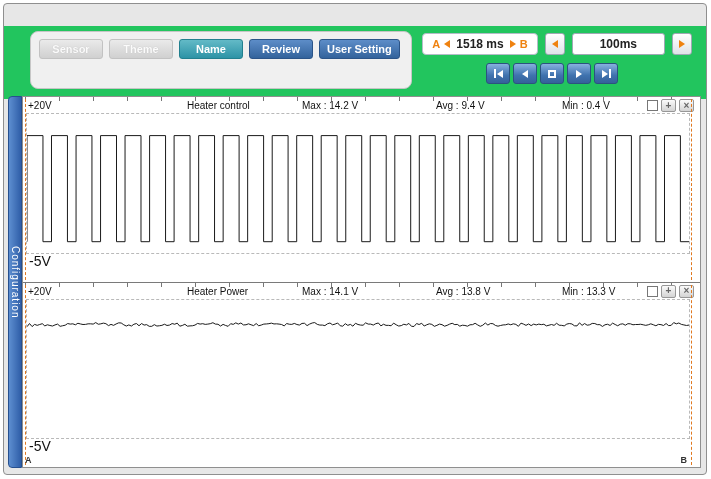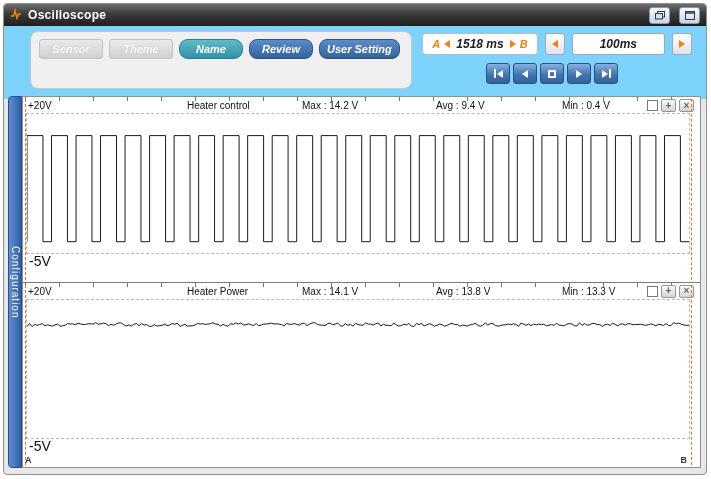--- a/index.html
+++ b/index.html
@@ -20,36 +20,36 @@
     border-radius:3px 3px 0 0;color:#fff;
   }
   .titlebar .title{font-size:12px;font-weight:bold;letter-spacing:.3px;}
   .titlebar .spacer{flex:1;}
   .win-btn{
     width:19px;height:15px;display:flex;align-items:center;justify-content:center;
     background:linear-gradient(#fdfdfd,#c9d4e2);
     border:1px solid #8a97a8;border-radius:3px;margin-left:3px;cursor:default;
   }
   
-  .toolbar{position:absolute;top:22px;left:0;right:0;height:73px;background:#7dd3fc;font-style:italic;}
+  .toolbar{position:absolute;top:22px;left:0;right:0;height:73px;background:#22c55e;}
   .btn-group{
     position:absolute;left:26px;top:5px;width:382px;height:58px;box-sizing:border-box;
     border:1px solid #c6c6c6;border-radius:8px;background:#f0f0f0;
   }
   .brow{display:flex;gap:6px;margin:7px 0 0 8px;}
   .tb-btn{
     height:20px;min-width:64px;box-sizing:border-box;padding:0 7px;
     display:flex;align-items:center;justify-content:center;gap:4px;
     border-radius:3px;font-size:11px;font-weight:bold;color:#fff;
     border:1px solid transparent;cursor:default;white-space:nowrap;
   }
   .tb-btn.wide{min-width:80px;}
   .tb-btn.disabled{background:linear-gradient(#eaeaea,#d0d0d0);border-color:#c2c2c2;color:#fbfbfb;text-shadow:0 0 1px #b5b5b5;}
-  .tb-btn.teal{background:linear-gradient(#63bac7,#2d93a6);border-color:#22808f;border-radius:9px;}
-  .tb-btn.blue{background:linear-gradient(#5d8dc8,#33639c);border-color:#2b5488;border-radius:8px;}
+  .tb-btn.teal{background:linear-gradient(#63bac7,#2d93a6);border-color:#22808f;}
+  .tb-btn.blue{background:linear-gradient(#5d8dc8,#33639c);border-color:#2b5488;}
   .tb-btn.green{background:linear-gradient(#90c16b,#5f9c3a);border-color:#4f8a2e;}
   .tb-btn.red{background:linear-gradient(#d5776d,#b7493e);border-color:#9e3c33;}
   .spin{display:flex;flex-direction:column;gap:2px;margin-left:3px;padding-left:5px;border-left:1px solid rgba(255,255,255,.45);}
   .spin .up{width:0;height:0;border-left:3px solid transparent;border-right:3px solid transparent;border-bottom:4px solid #eef6e6;}
   .spin .dn{width:0;height:0;border-left:3px solid transparent;border-right:3px solid transparent;border-top:4px solid #eef6e6;}
   .time-row{position:absolute;top:7px;right:14px;display:flex;align-items:center;gap:7px;}
   .readout{
     display:flex;align-items:center;gap:4px;background:#fff;height:22px;box-sizing:border-box;
     border:1px solid #b3bcc8;border-radius:4px;padding:0 9px;
   }
@@ -115,41 +115,20 @@
   .lab-vbot{position:absolute;left:6px;bottom:13px;font-size:14px;color:#111;}
   .cur-mark{position:absolute;bottom:2px;font-size:9px;font-weight:bold;color:#333;}
   .cur-mark.a{left:2px;}
   .cur-mark.b{right:13px;}
 </style>
 </head>
 <body>
 
 <div class="window">
 
-  <div class="titlebar">
-    <span>
-      <svg width="12" height="12" viewBox="0 0 12 12">
-        <polyline points="1,8 3.5,8 5,2.5 7,10 8.5,6 11,6" fill="none" stroke="#f08000" stroke-width="1.6"></polyline>
-      </svg>
-    </span>
-    <span class="title">Oscilloscope</span>
-    <span class="spacer"></span>
-    <span class="win-btn">
-      <svg width="10" height="9" viewBox="0 0 10 9">
-        <rect x="2.5" y="0.5" width="7" height="5.5" fill="none" stroke="#2a3b52"></rect>
-        <rect x="0.5" y="2.5" width="7" height="5.5" fill="#cfe0f0" stroke="#2a3b52"></rect>
-      </svg>
-    </span>
-    <span class="win-btn">
-      <svg width="10" height="9" viewBox="0 0 10 9">
-        <rect x="0.5" y="0.5" width="9" height="8" fill="none" stroke="#2a3b52"></rect>
-        <line x1="0.5" y1="2" x2="9.5" y2="2" stroke="#2a3b52" stroke-width="1.5"></line>
-      </svg>
-    </span>
-  </div>
 
   <div class="toolbar">
     <div class="btn-group">
       <div class="brow">
         <div class="tb-btn disabled">Sensor</div>
         <div class="tb-btn disabled">Theme</div>
         <div class="tb-btn teal">Name</div>
         <div class="tb-btn blue">Review</div>
         <div class="tb-btn blue wide">User Setting</div>
       </div>

